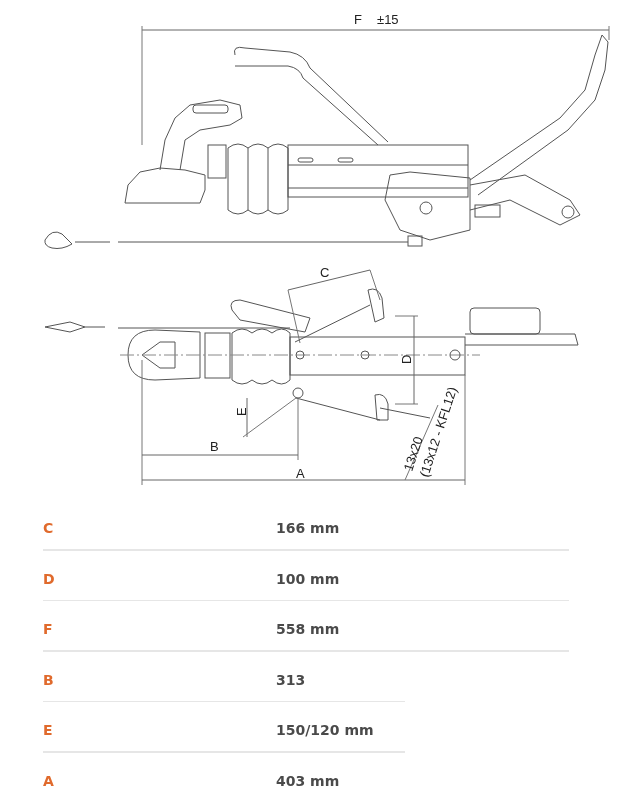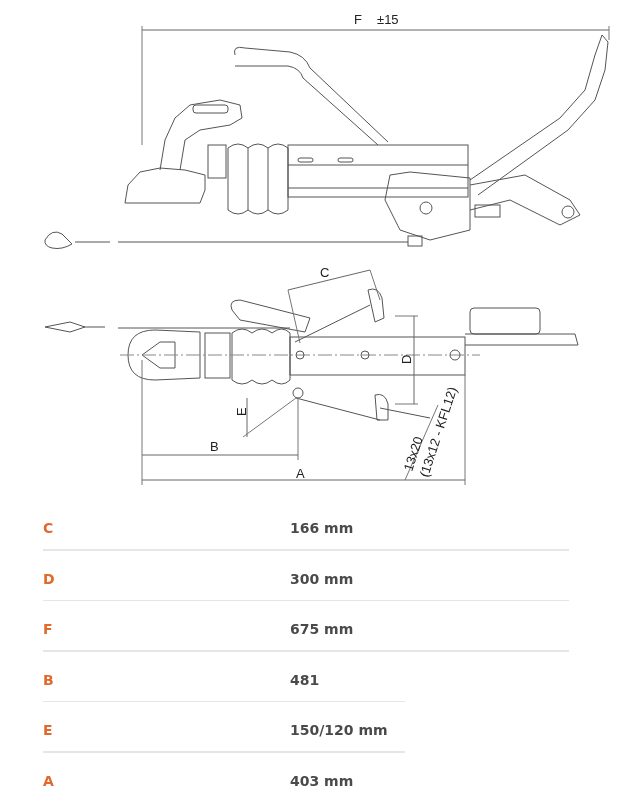--- a/index.html
+++ b/index.html
@@ -3,21 +3,21 @@
 <meta charset="utf-8">
 <style>
   html, body { margin: 0; padding: 0; background: #ffffff; }
   body { width: 626px; height: 800px; position: relative; overflow: hidden; font-family: "DejaVu Sans", sans-serif; }
   .diagram { position: absolute; left: 0; top: 0; width: 626px; height: 500px; }
   .diagram svg { width: 626px; height: 500px; display: block; }
   .dim-label { font-family: "Liberation Sans", sans-serif; font-size: 13px; fill: #222; }
   .specs { position: absolute; left: 43px; top: 500px; width: 540px; }
   .row { position: relative; height: 50.5px; }
   .row .key { position: absolute; left: 0; top: 20px; font-size: 14px; font-weight: bold; color: #e06a2c; }
-  .row .val { position: absolute; left: 247px; top: 20px; font-size: 14px; font-weight: bold; color: #4a4a4a; }
+  .row .val { position: absolute; left: 233px; top: 20px; font-size: 14px; font-weight: bold; color: #4a4a4a; }
   .row .divider { position: absolute; left: 0; bottom: 0; height: 1.5px; background: #e6e6e6; }
   .row.wide .divider { width: 526px; }
   .row.narrow .divider { width: 362px; }
 </style>
 </head>
 <body>
 
 <div class="diagram">
   <svg viewBox="0 0 626 500" xmlns="http://www.w3.org/2000/svg" fill="none" stroke="#555" stroke-width="1">
 
@@ -115,31 +115,31 @@
 </div>
 
 <div class="specs">
   <div class="row wide">
     <span class="key">C</span>
     <span class="val">166 mm</span>
     <div class="divider"></div>
   </div>
   <div class="row wide">
     <span class="key">D</span>
-    <span class="val">300 mm</span>
+    <span class="val">100 mm</span>
     <div class="divider"></div>
   </div>
   <div class="row wide">
     <span class="key">F</span>
-    <span class="val">675 mm</span>
+    <span class="val">558 mm</span>
     <div class="divider"></div>
   </div>
   <div class="row narrow">
     <span class="key">B</span>
-    <span class="val">481</span>
+    <span class="val">313</span>
     <div class="divider"></div>
   </div>
   <div class="row narrow">
     <span class="key">E</span>
     <span class="val">150/120 mm</span>
     <div class="divider"></div>
   </div>
   <div class="row">
     <span class="key">A</span>
     <span class="val">403 mm</span>

